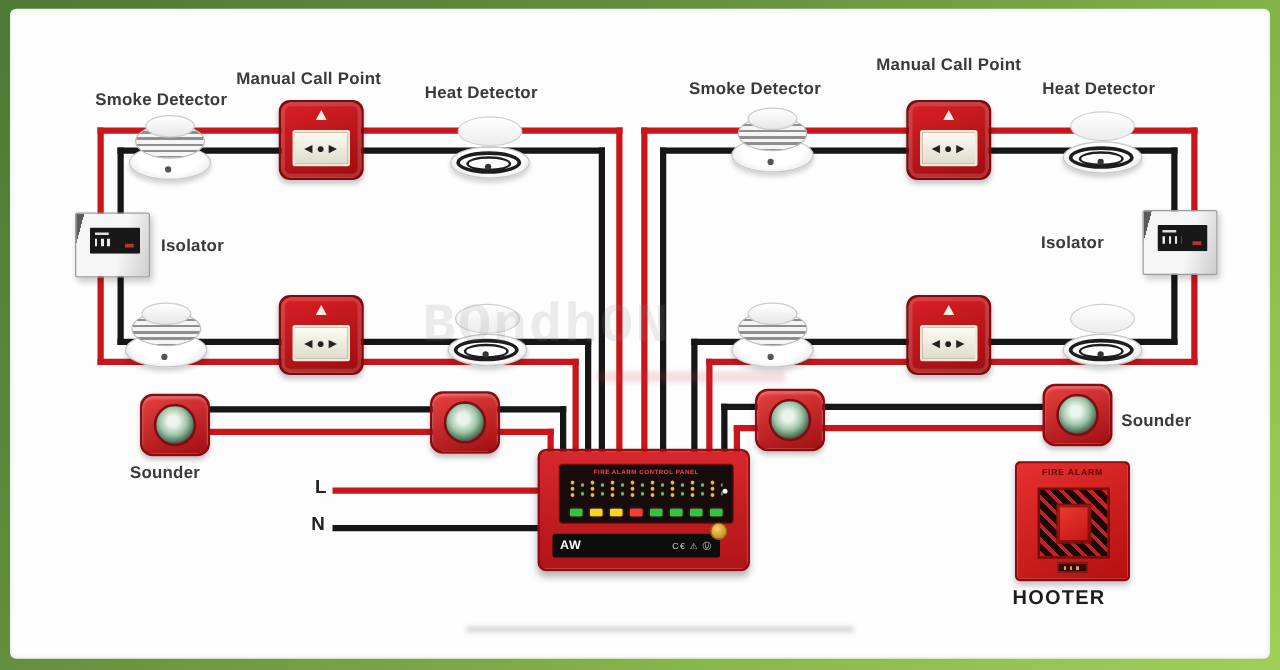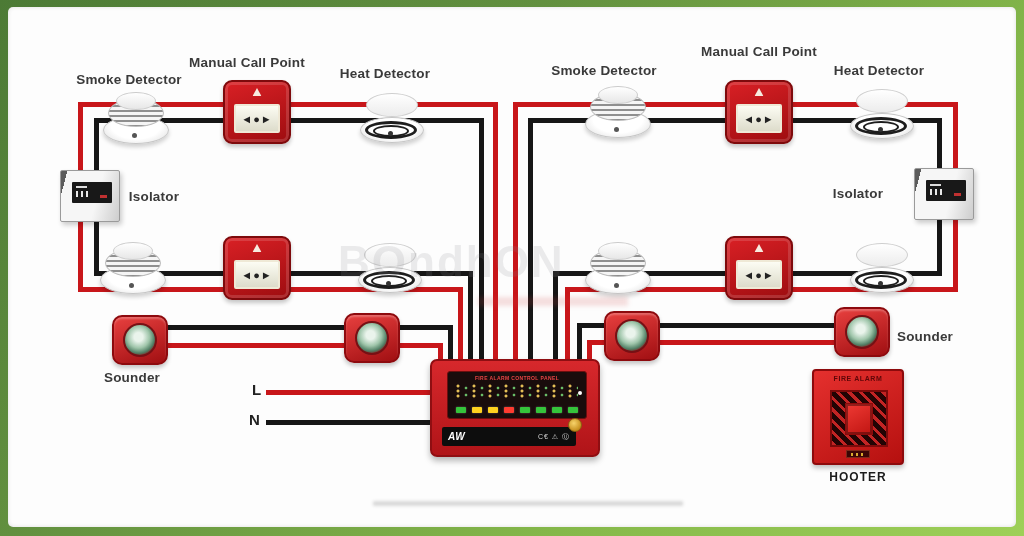--- a/index.html
+++ b/index.html
@@ -71,42 +71,42 @@
            background-image:radial-gradient(circle at 2px 2px,rgba(240,200,90,.95) 1.2px,rgba(0,0,0,0) 1.8px),
                             radial-gradient(circle at 10px 4px,rgba(120,220,120,.85) 1.1px,rgba(0,0,0,0) 1.7px);
            background-size:16px 5px,16px 7px;}
   .pd-row{position:absolute;bottom:5px;left:8px;right:8px;display:flex;justify-content:space-between;}
   .pd-ind{width:10px;height:6px;border-radius:1px;box-shadow:0 0 2px rgba(255,255,255,.35);}
   .pd-power{position:absolute;right:4px;top:19px;width:4px;height:4px;border-radius:50%;background:#fff;}
   .panel-key{position:absolute;left:136px;top:57px;width:12px;height:12px;border-radius:50%;z-index:5;
              background:radial-gradient(circle at 40% 35%,#f7d36a,#c7901f 70%);border:1px solid #8a6210;}
   .panel-strip{position:absolute;left:10px;right:22px;top:66px;height:19px;border-radius:2px;background:#0d0d0d;
                display:flex;align-items:center;justify-content:space-between;padding:0 6px;box-sizing:border-box;}
-  .panel-logo{color:#fff;font-weight:bold;font-style:italic;font-size:10px;letter-spacing:.5px;}
+  .panel-logo{color:#fff;font-weight:bold;font-size:10px;letter-spacing:.5px;}
   .panel-certs{color:#d5d5d5;font-size:7px;letter-spacing:1px;}
   .panel-caption{position:absolute;left:400px;top:455px;width:212px;z-index:6;text-align:center;
                  font-weight:bold;color:#3a3a3a;font-size:13.5px;line-height:1.3;}
   
   .hooter{position:absolute;left:804px;top:362px;width:92px;height:96px;z-index:4;border-radius:4px;box-sizing:border-box;
           background:linear-gradient(150deg,#e5302e,#b5100f);border:2px solid #8d0a0c;box-shadow:0 3px 5px rgba(0,0,0,.25);}
   .hooter-title{margin-top:4px;text-align:center;font-size:7px;font-weight:bold;color:#5f0608;letter-spacing:.6px;}
   .hooter-grille{position:absolute;top:19px;left:16px;width:58px;height:57px;box-sizing:border-box;
                  background:repeating-linear-gradient(45deg,#c22424 0 3px,#230404 3px 8px);border:2px solid #7d0a0a;}
   .grille-center{position:absolute;top:50%;left:50%;transform:translate(-50%,-50%);width:26px;height:30px;
                  background:linear-gradient(150deg,#ef3a34,#c01512);border:1px solid #8d0a0a;
                  box-shadow:inset 0 0 0 2px rgba(60,6,6,.5);}
   .hooter-tag{position:absolute;bottom:5px;left:50%;transform:translateX(-50%);width:24px;height:8px;
               background:#3a0505;border:1px solid #7d2a1a;box-sizing:border-box;
               background-image:repeating-linear-gradient(90deg,#d8a92f 0 2px,rgba(0,0,0,0) 2px 5px);
               background-size:14px 3px;background-position:4px 2px;background-repeat:no-repeat;}
-  .hooter-label{position:absolute;left:802px;top:463px;width:96px;z-index:6;text-align:center;
-                font-weight:bold;color:#1c1c1c;font-size:12px;letter-spacing:1px;}
+  .hooter-label{position:absolute;left:802px;top:463px;width:96px;z-index:6;text-align:left;
+                font-weight:bold;color:#1c1c1c;font-size:16px;letter-spacing:1px;}
   
   .watermark{position:absolute;left:330px;top:230px;z-index:5;font-size:44px;font-weight:bold;letter-spacing:2px;
-             color:rgba(135,135,140,.16);pointer-events:none;}
+             color:rgba(135,135,140,.16);pointer-events:none;font-family:Liberation Mono, monospace;}
   .smudge-red{position:absolute;left:470px;top:290px;width:150px;height:9px;z-index:5;
               background:rgba(205,60,60,.16);filter:blur(2px);}
   .smudge-gray{position:absolute;left:365px;top:494px;width:310px;height:5px;z-index:5;
                background:rgba(130,130,130,.28);filter:blur(1.5px);}
 </style>
 </head>
 <body>
 
 <div id="stage">
   <div id="canvas">

